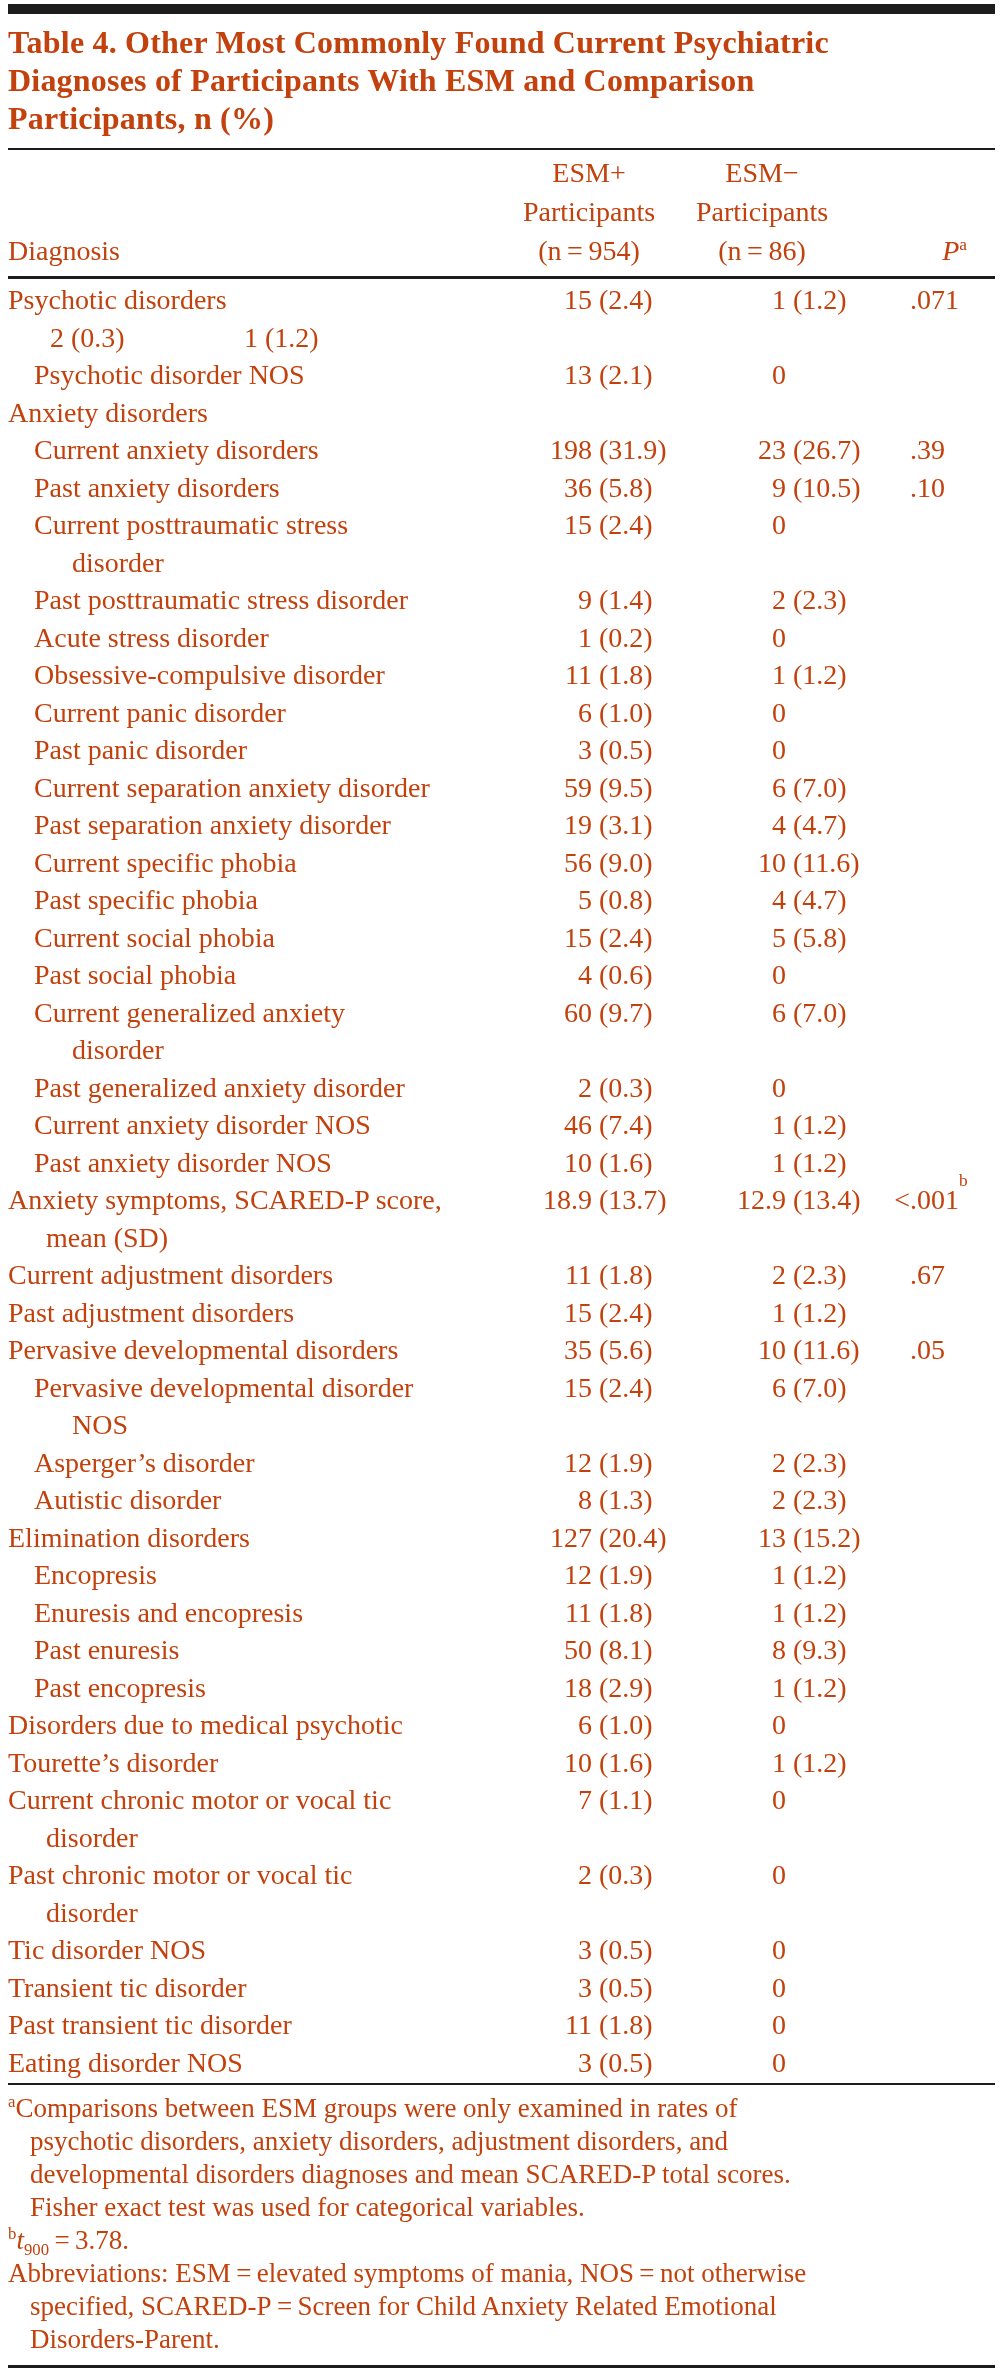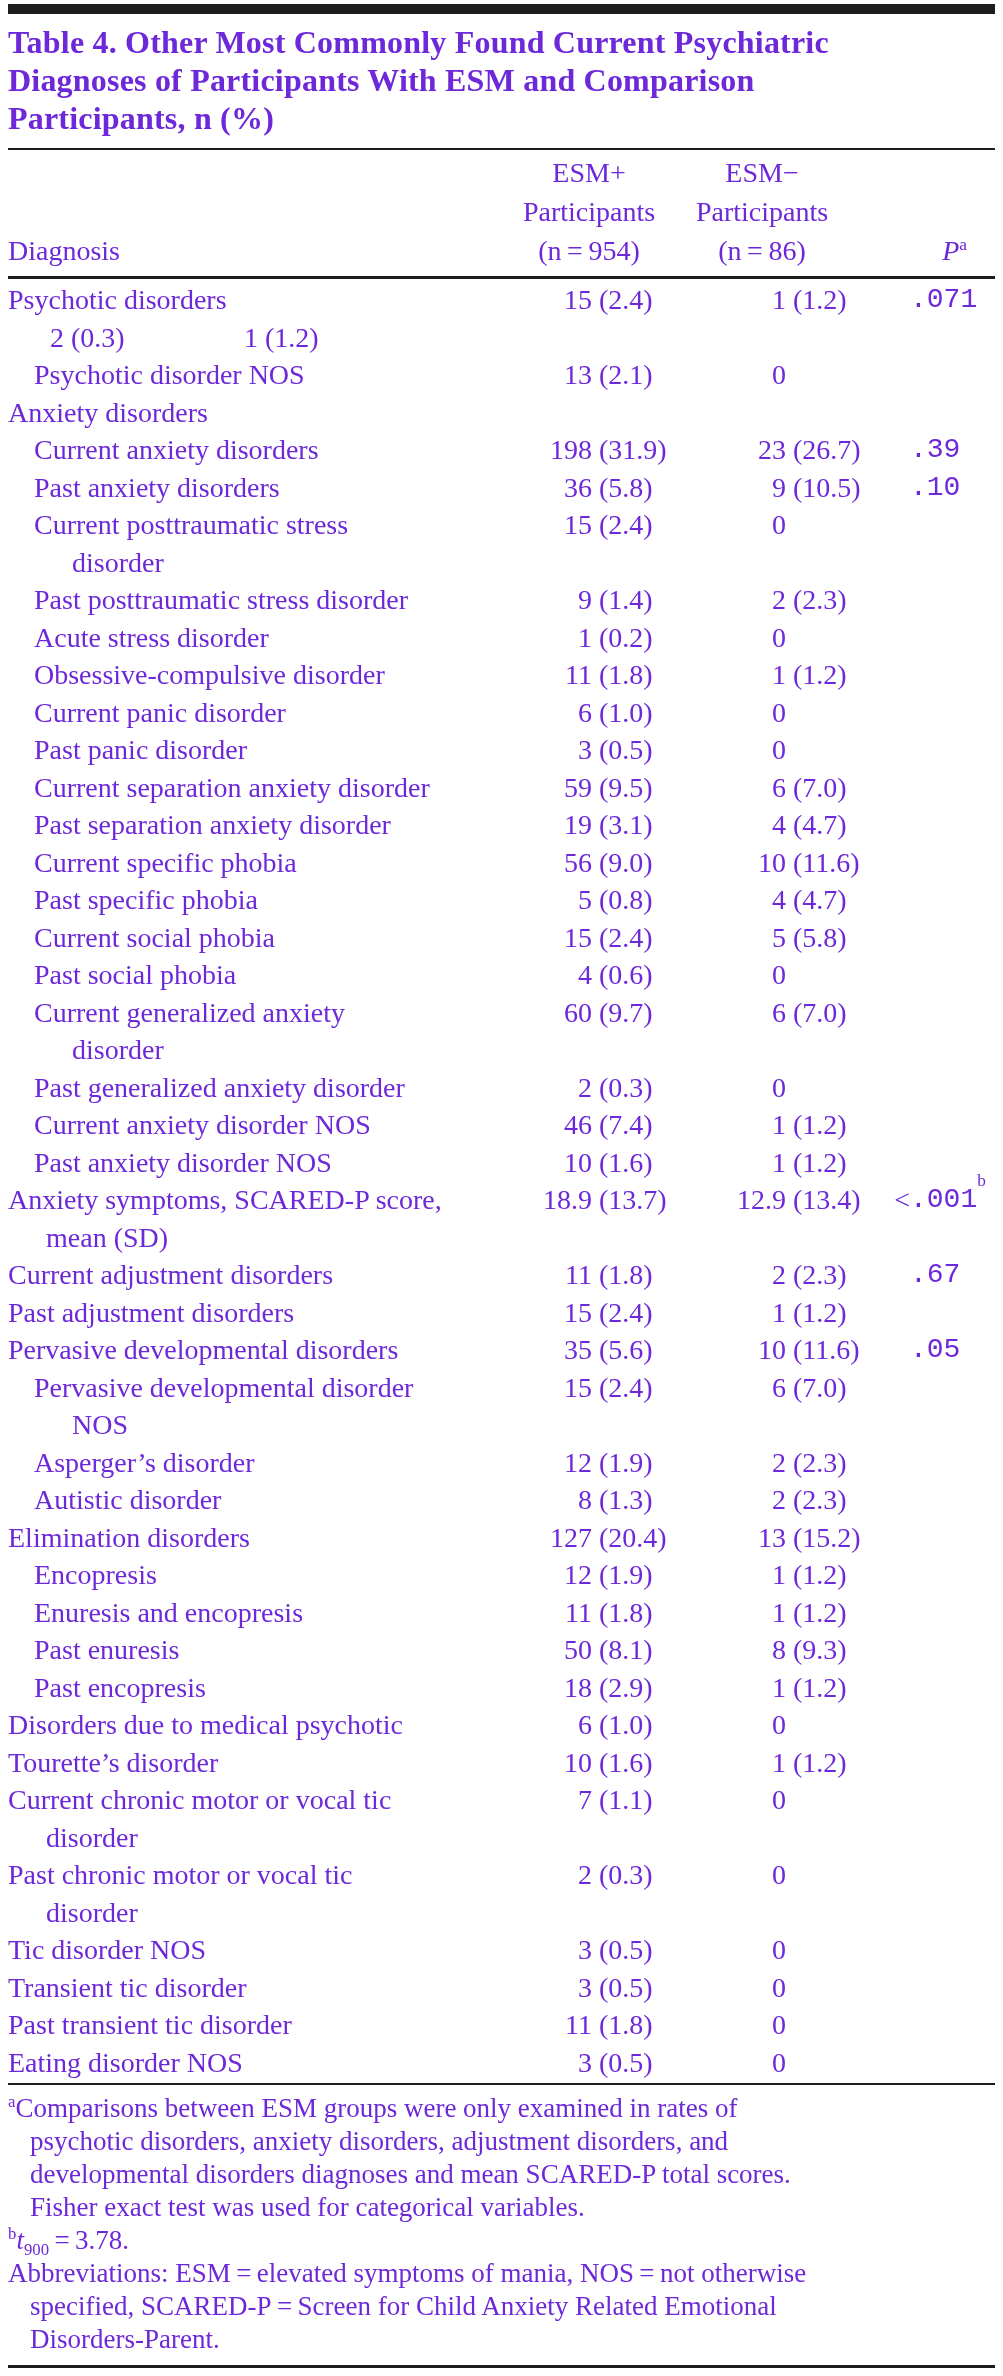--- a/index.html
+++ b/index.html
@@ -6,21 +6,21 @@
   body { width: 1003px; }
   .page {
     box-sizing: border-box;
     width: 1003px;
     height: 2376px;
     padding: 0 8px;
     overflow: hidden;
     display: flex;
     flex-direction: column;
     background: #ffffff;
-    color: #6d28d9;
+    color: #c2410c;
     font-family: "Liberation Serif", "DejaVu Serif", serif;
   }
   .pre { white-space: pre-line; }
   .topbar { height: 10px; background: #1d1d1d; margin-top: 4px; flex: none; }
   .title {
     font-size: 32px;
     line-height: 38px;
     font-weight: bold;
     letter-spacing: 0.2px;
     margin: 9px 0 11px 0;
@@ -49,21 +49,21 @@
   #rows { font-size: 28px; line-height: 37.5px; padding-top: 2px; padding-bottom: 2px; }
   .row { align-items: flex-start; }
   .c-label.ind1 { padding-left: 26px; }
   .l2 { margin-left: 38px; }
   .num { display: flex; align-items: flex-start; }
   .c-esm1 .n { width: 56px; text-align: right; flex: none; }
   .c-esm2 .n { width: 88px; text-align: right; flex: none; }
   .num .pct { flex: 1 1 auto; text-align: left; padding-left: 7px; }
   .pcell { display: flex; align-items: flex-start; }
   .pfx { width: 28px; text-align: right; flex: none; }
-  .pv  { text-align: right; font-family: Liberation Mono, monospace; }
+  .pv  { text-align: right; }
   
   .footnotes { font-size: 27px; line-height: 33px; padding: 7px 0 9px 0; }
   .fn.hang { padding-left: 22px; text-indent: -22px; }
   .stat { font-style: italic; }
   .bottomrule { margin-top: auto; margin-bottom: 9px; }
 </style>
 </head>
 <body>
 
 <div class="page">

